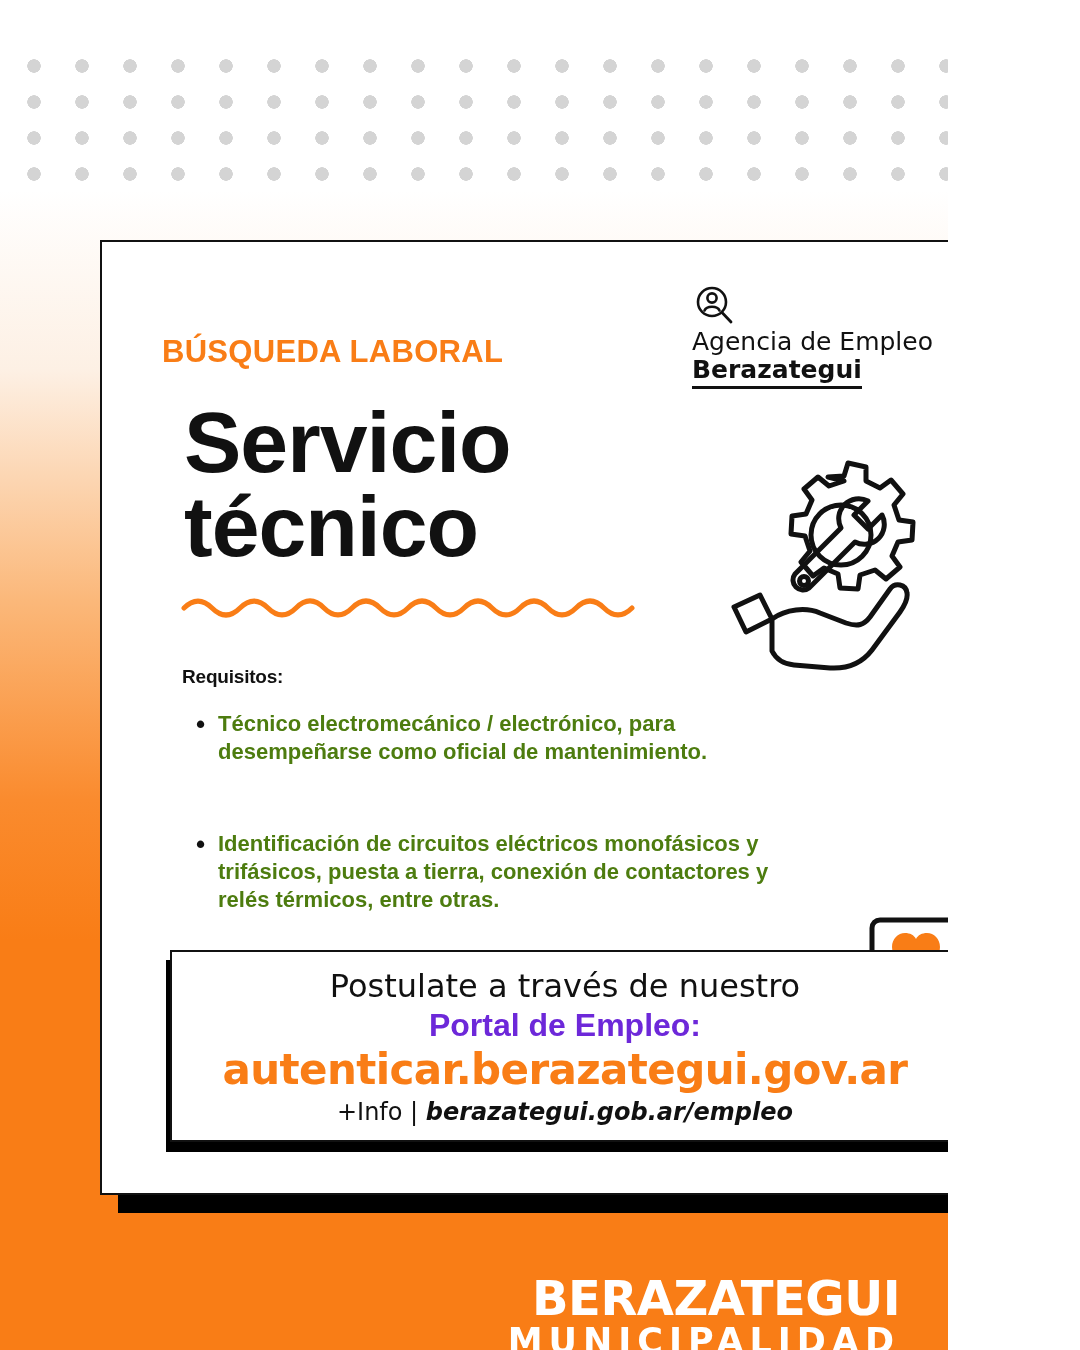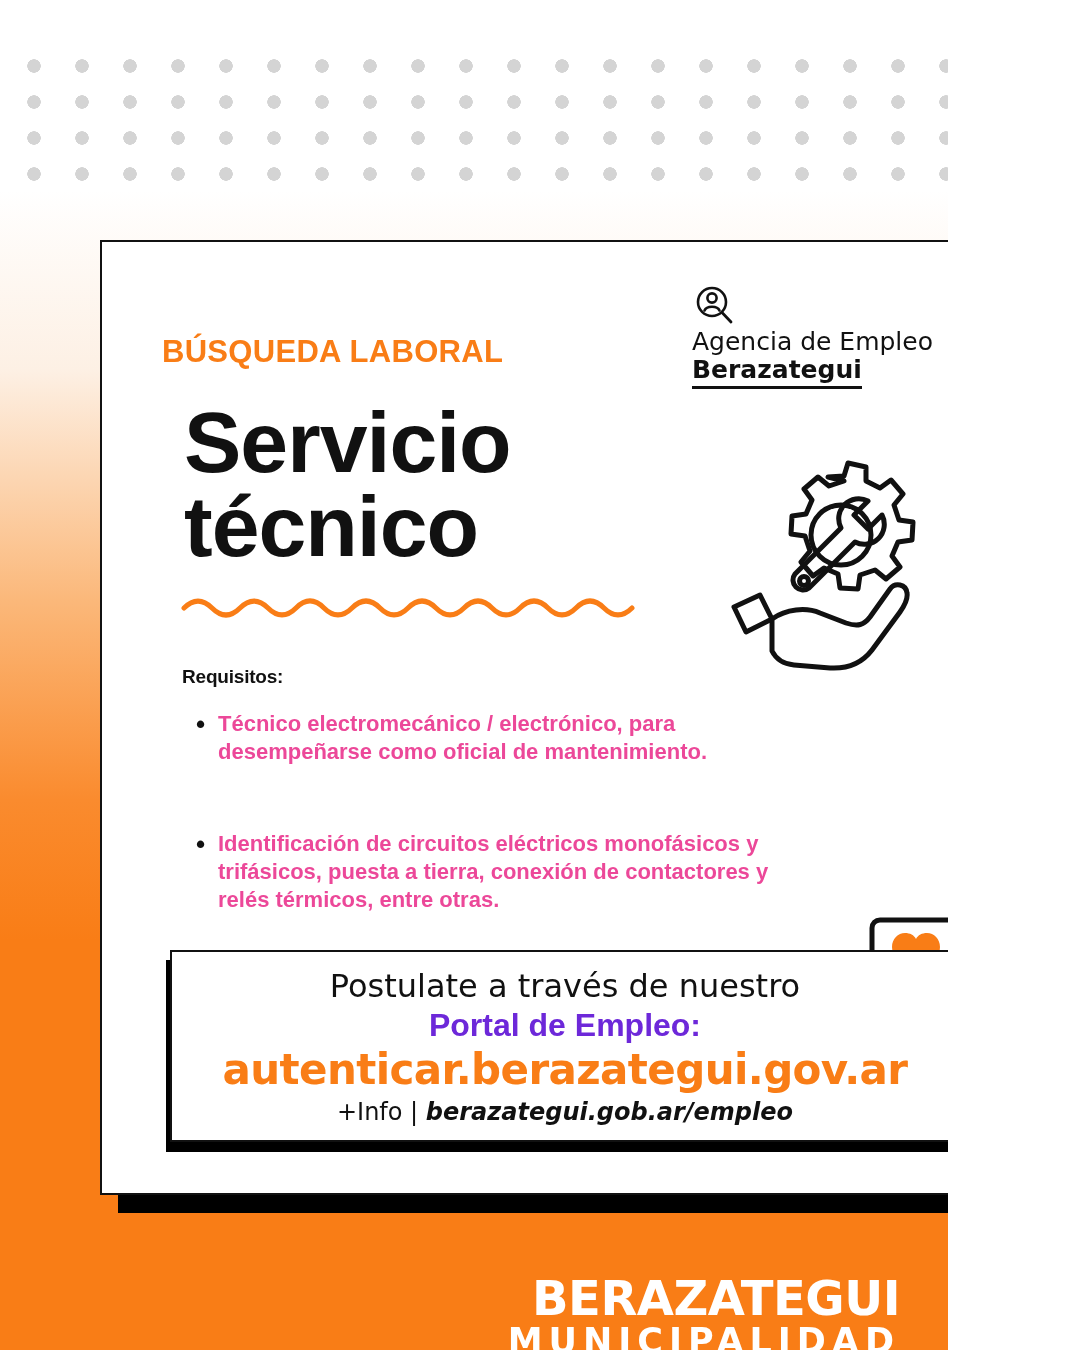--- a/index.html
+++ b/index.html
@@ -84,21 +84,21 @@
   #req-head { top: 424px; }
   #tar-head { top: 544px; }
 
   ul.items {
     position: absolute; left: 88px; width: 640px;
     list-style: none;
   }
   ul.items li {
     position: relative;
     padding-left: 28px;
-    font-size: 22px; font-weight: 700; color: #ec4899;
+    font-size: 22px; font-weight: 700; color: #4d7c0f;
     line-height: 1.28;
     margin-bottom: 4px;
   }
   ul.items li::before {
     content: "•";
     position: absolute; left: 6px; top: -2px;
     font-size: 26px; color: #111;
   }
   #req-list { top: 468px; }
   #tar-list { top: 588px; width: 620px; }

